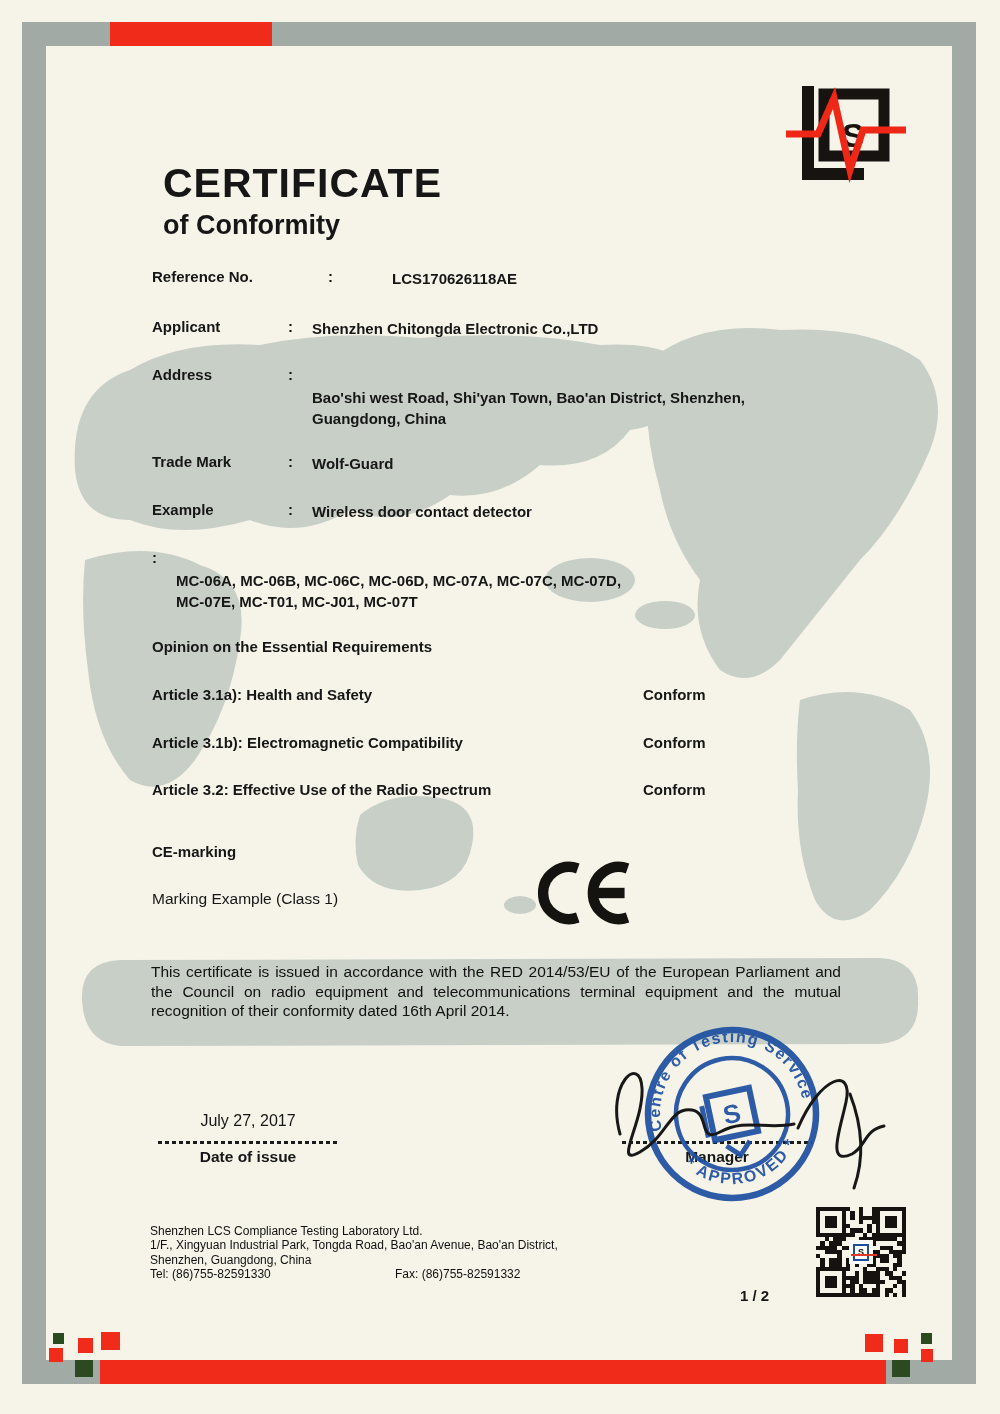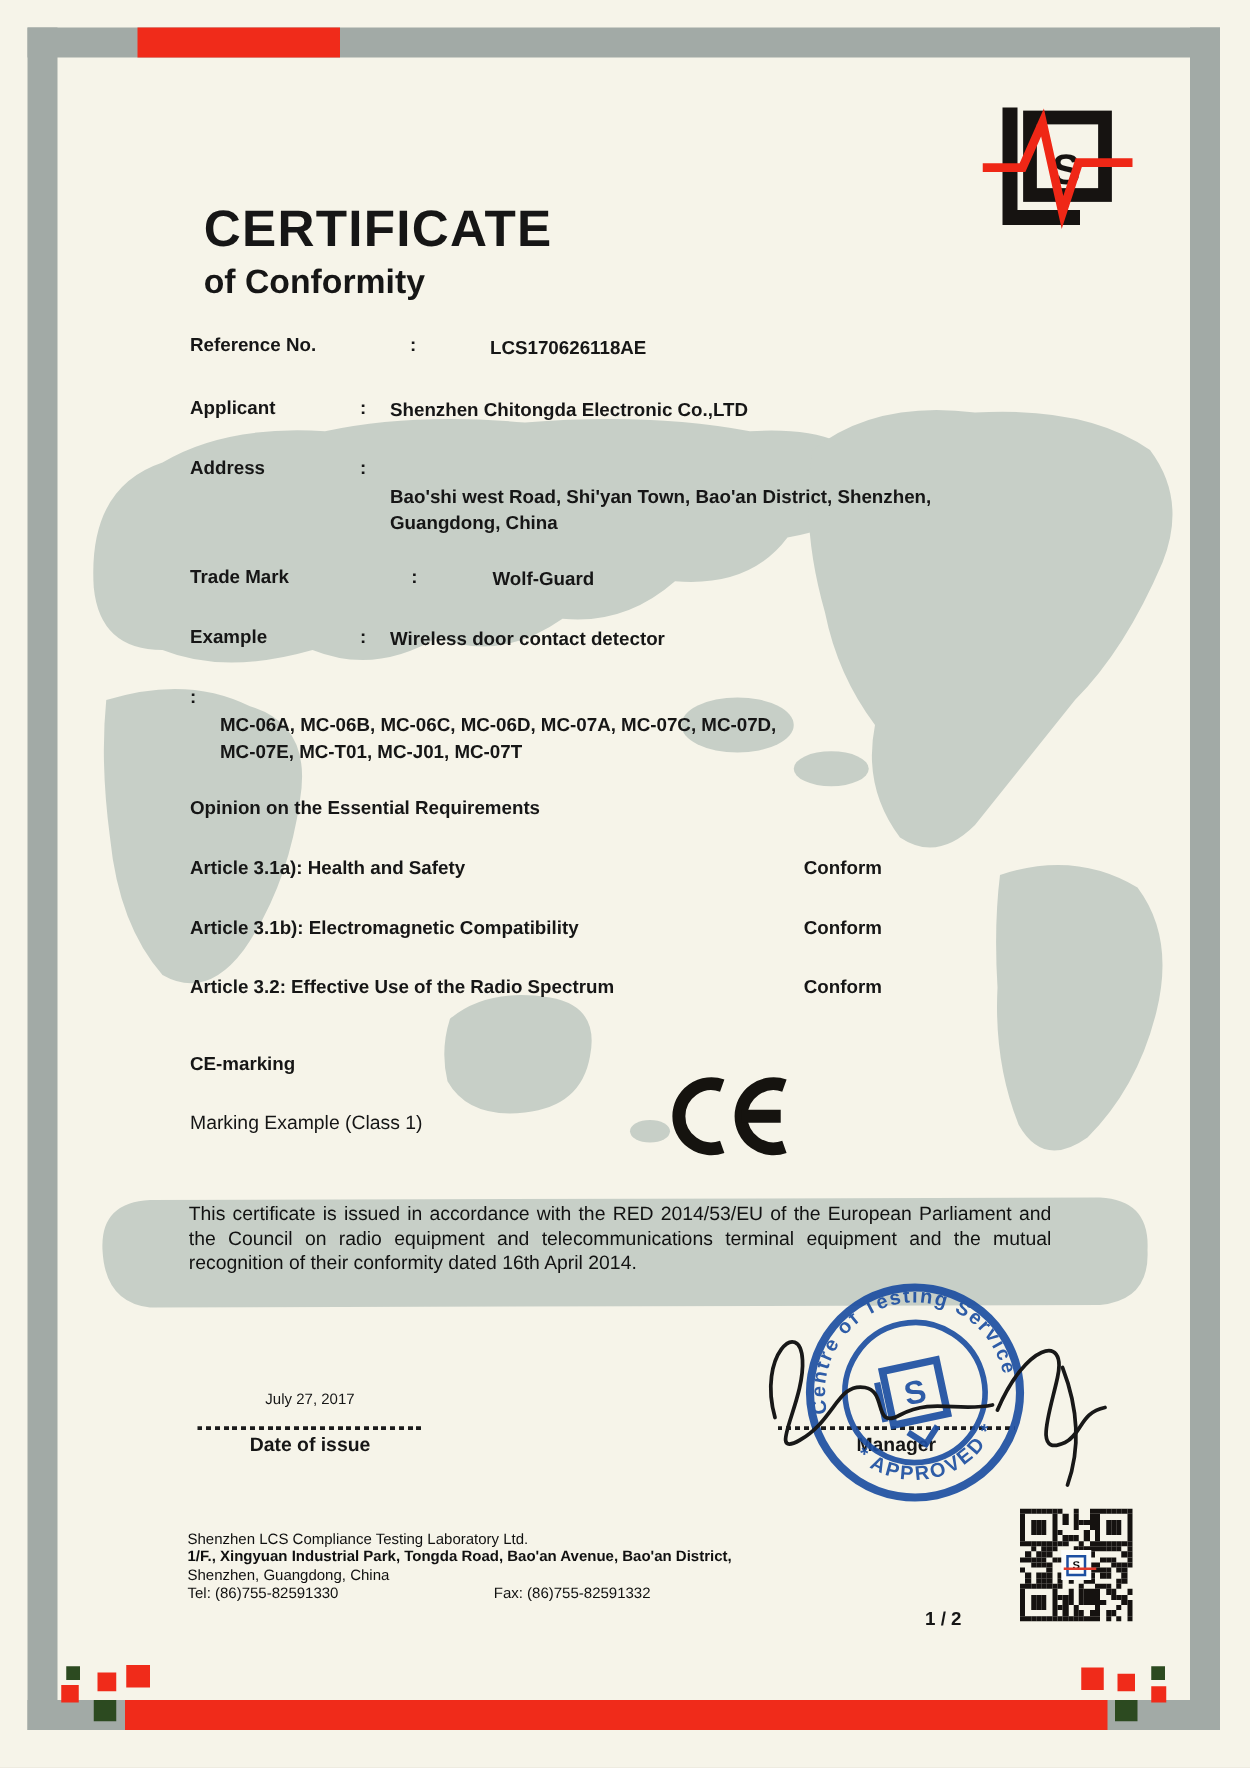--- a/index.html
+++ b/index.html
@@ -26,21 +26,21 @@
   .frow .colon{width:24px;font-size:15px;font-weight:700;flex:0 0 auto;}
   .frow .val{font-size:15px;font-weight:700;line-height:21px;max-width:545px;}
   .h-bold{font-size:15px;font-weight:700;}
   .article{position:absolute;left:152px;width:720px;font-size:15px;font-weight:700;}
   .article .status{position:absolute;left:491px;top:0;}
   .para{position:absolute;left:151px;width:690px;font-size:15.5px;line-height:19.5px;text-align:justify;color:#121212;}
   .dotline{position:absolute;height:3px;
     background:repeating-linear-gradient(90deg,#1b1b1b 0 4px,transparent 4px 7px);}
   .center{text-align:center;}
   .footer{position:absolute;left:150px;top:1224px;font-size:12px;line-height:14.4px;color:#101010;width:560px;}
-  .footer .bold{font-weight:700;}
+  .footer .bold{font-weight:400;}
   .footer .cols{display:flex;}
   .footer .cols span:first-child{width:245px;flex:0 0 auto;}
   .pagenum{position:absolute;left:740px;top:1287px;font-size:15px;font-weight:700;}
   
   .qr{position:absolute;left:816px;top:1207px;width:90px;height:90px;background:#f6f4e9;}
   .qr i{position:absolute;background:#151210;}
   .qr .qlogo{position:absolute;left:33px;top:33px;width:24px;height:24px;background:#fdfdfb;
     display:flex;align-items:center;justify-content:center;z-index:2;}
   .qr .qlogo b{border:2px solid #1d4fa1;font-size:9px;line-height:1;padding:2px 3px;color:#11100e;position:relative;}
   .qr .qlogo b u{position:absolute;left:-4px;top:8px;width:26px;height:2px;background:#e0392b;text-decoration:none;}
@@ -110,21 +110,21 @@
   </div>
   <div class="frow" style="top:366px;">
     <span class="lbl">Address</span>
     <span class="colon">:</span>
     <span class="val">
       <br>
       <span>Bao'shi west Road, Shi'yan Town, Bao'an District, Shenzhen,</span><br>
       <span>Guangdong, China</span>
     </span>
   </div>
-  <div class="frow" style="top:453px;gap:41px;">
+  <div class="frow" style="top:453px;">
     <span class="lbl">Trade Mark</span>
     <span class="colon">:</span>
     <span class="val">Wolf-Guard</span>
   </div>
   <div class="frow" style="top:501px;">
     <span class="lbl">Example</span>
     <span class="colon">:</span>
     <span class="val">Wireless door contact detector</span>
   </div>
   <div class="frow" style="top:549px;">
@@ -184,21 +184,21 @@
   </svg>
 
   <svg class="sig" viewBox="0 0 290 160">
     <g fill="none" stroke="#181818" stroke-width="3" stroke-linecap="round">
       <path d="M 22 98 C 8 48 42 18 44 52 C 46 86 14 132 42 116 C 70 100 72 70 94 74 C 112 77 100 108 122 96 C 148 82 168 94 196 88"></path>
       <path d="M 200 92 C 222 40 256 30 248 66 C 242 94 228 130 254 118 C 268 111 266 94 286 90"></path>
       <path d="M 252 58 C 262 84 268 118 256 152"></path>
     </g>
   </svg>
 
-  <div class="abs center" style="left:158px;top:1112px;width:180px;font-size:12px;">July 27, 2017</div>
+  <div class="abs center" style="left:158px;top:1112px;width:180px;font-size:16px;">July 27, 2017</div>
   <div class="dotline" style="left:158px;top:1141px;width:180px;"></div>
   <div class="abs h-bold center" style="left:158px;top:1148px;width:180px;font-size:15.5px;">Date of issue</div>
 
   <div class="footer">
     <div>Shenzhen LCS Compliance Testing Laboratory Ltd.</div>
     <div class="bold">1/F., Xingyuan Industrial Park, Tongda Road, Bao'an Avenue, Bao'an District,</div>
     <div>Shenzhen, Guangdong, China</div>
     <div class="cols">
       <span>Tel: (86)755-82591330</span>
       <span>Fax: (86)755-82591332</span>

